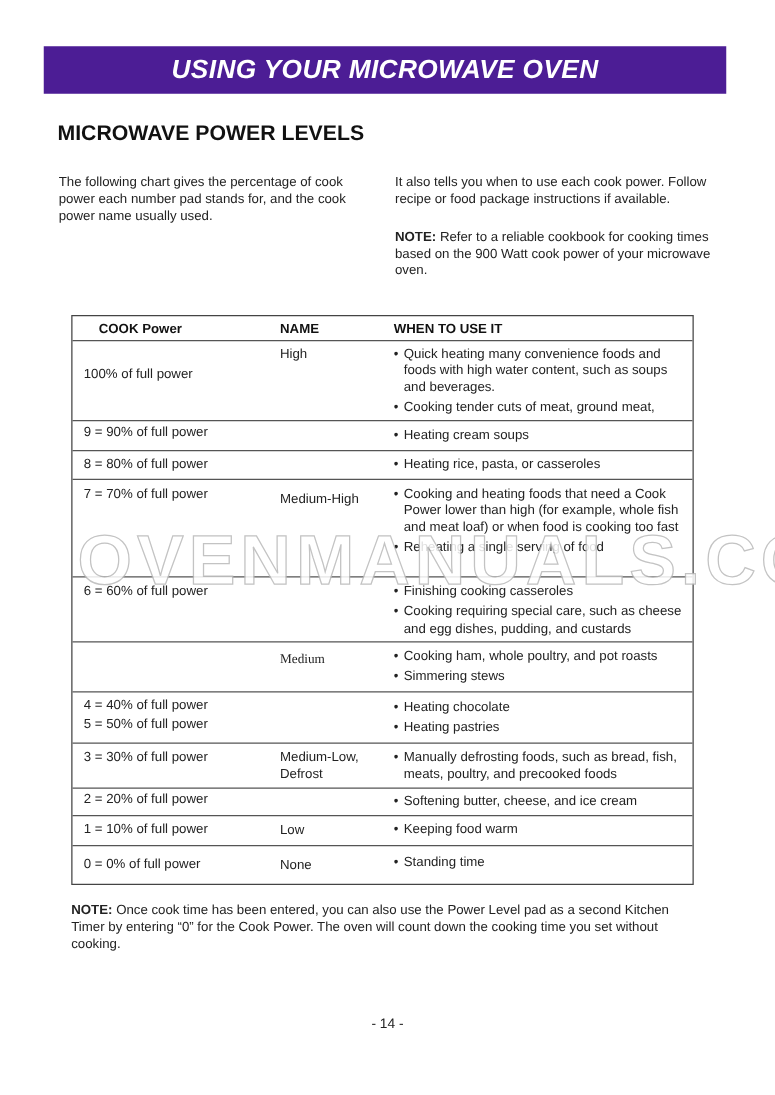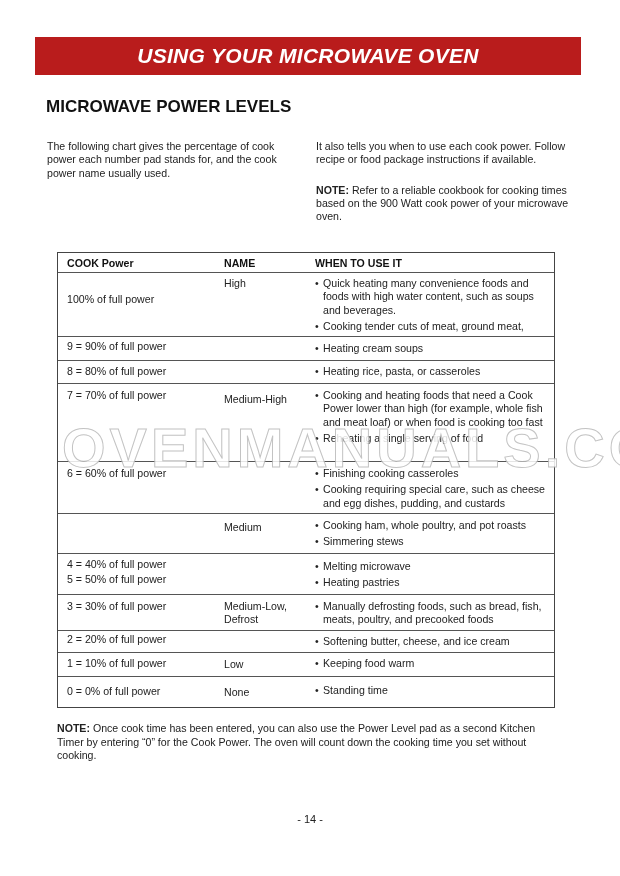--- a/index.html
+++ b/index.html
@@ -2,21 +2,21 @@
 <html><head>
   <meta charset="utf-8">
   <style>
     html, body { margin: 0; padding: 0; }
     body {
       width: 620px; height: 876px; background: #ffffff; position: relative;
       font-family: "Liberation Sans", sans-serif; color: #1a1a1a; overflow: hidden;
     }
     .banner {
       position: absolute; left: 35px; top: 37px; width: 546px; height: 38px;
-      background: #b91c1c; color: #ffffff; display: flex; align-items: center; justify-content: center;
+      background: #4c1d95; color: #ffffff; display: flex; align-items: center; justify-content: center;
       font-weight: bold; font-style: italic; font-size: 21px; letter-spacing: 0.3px;
     }
     .section-title {
       position: absolute; left: 46px; top: 97px; font-weight: bold; font-size: 17px; color: #111;
     }
     .intro { position: absolute; top: 140px; font-size: 10.6px; line-height: 13.3px; color: #222; }
     .intro.left { left: 47px; width: 250px; }
     .intro.right { left: 316px; width: 262px; }
     .intro p { margin: 0 0 4px 0; }
     .intro .gap { margin-top: 17px; }
@@ -61,21 +61,21 @@
   <p>The following chart gives the percentage of cook power each number pad stands for, and the cook power name usually used.</p>
 </div>
 
 <div class="intro right">
   <p>It also tells you when to use each cook power.  Follow recipe or food package instructions if available.</p>
   <p class="gap"><span class="b">NOTE:</span><span> Refer to a reliable cookbook for cooking times based on the 900 Watt cook power of your microwave oven.</span></p>
 </div>
 
 <div class="table">
   <div class="row hdr" style="top:0;height:20px;">
-    <div class="cell c1" style="top:4px;">COOK Power</div>
+    <div class="cell c1" style="top:4px;margin-left:12px;">COOK Power</div>
     <div class="cell c2" style="top:4px;">NAME</div>
     <div class="cell c3" style="top:4px;">WHEN TO USE IT</div>
   </div>
 
   <div class="row" style="top:20px;height:64px;">
     <div class="cell c1" style="top:20px;">100% of full power</div>
     <div class="cell c2" style="top:4px;">High</div>
     <div class="cell c3" style="top:4px;">
       <div class="bullet">Quick heating many convenience foods and foods with high water content, such as soups and beverages.</div>
       <div class="bullet">Cooking tender cuts of meat, ground meat,</div>
@@ -108,31 +108,31 @@
   <div class="row" style="top:209px;height:52px;">
     <div class="cell c1" style="top:5px;">6 = 60% of full power</div>
     <div class="cell c3" style="top:5px;">
       <div class="bullet">Finishing cooking casseroles</div>
       <div class="bullet">Cooking requiring special care, such as cheese and egg dishes, pudding, and custards</div>
     </div>
   </div>
 
   <div class="row" style="top:261px;height:40px;">
     <div class="cell c1" style="top:15px;margin-top:44px;">5 = 50% of full power</div>
-    <div class="cell c2" style="top:7px;">Medium</div>
+    <div class="cell c2" style="top:7px;font-family:Liberation Serif, serif;">Medium</div>
     <div class="cell c3" style="top:5px;">
       <div class="bullet">Cooking ham, whole poultry, and pot roasts</div>
       <div class="bullet">Simmering stews</div>
     </div>
   </div>
 
   <div class="row" style="top:301px;height:41px;">
     <div class="cell c1" style="top:4px;">4 = 40% of full power</div>
     <div class="cell c3" style="top:6px;">
-      <div class="bullet">Melting microwave</div>
+      <div class="bullet">Heating chocolate</div>
       <div class="bullet">Heating pastries</div>
     </div>
   </div>
 
   <div class="row" style="top:342px;height:36px;">
     <div class="cell c1" style="top:5px;">3 = 30% of full power</div>
     <div class="cell c2" style="top:5px;width:80px;">Medium-Low, Defrost</div>
     <div class="cell c3" style="top:5px;">
       <div class="bullet">Manually defrosting foods, such as bread, fish, meats, poultry, and precooked foods</div>
     </div>

